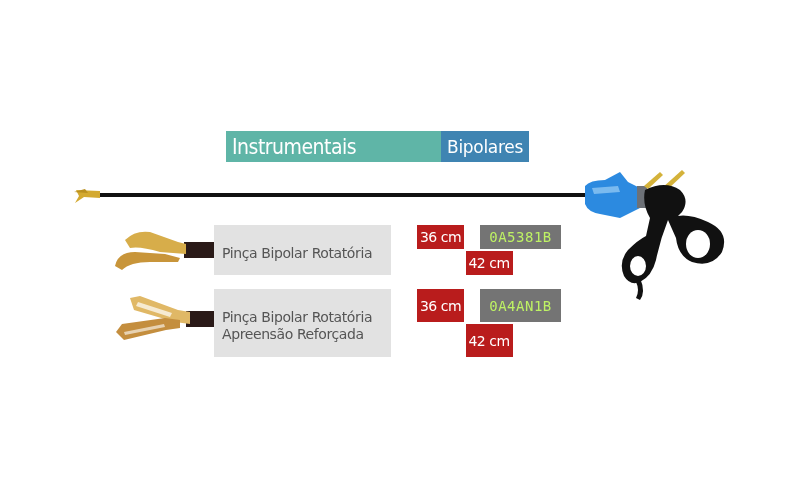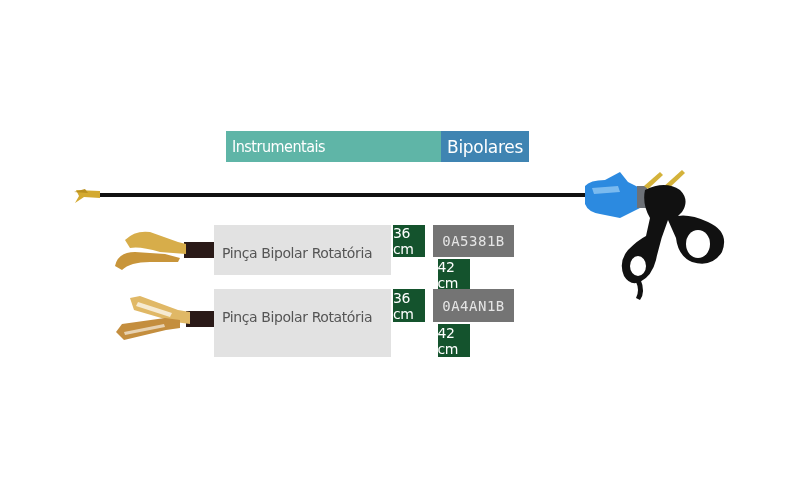--- a/index.html
+++ b/index.html
@@ -5,45 +5,45 @@
   * { box-sizing: border-box; margin: 0; padding: 0; }
   html, body { width: 800px; height: 500px; background: #ffffff; overflow: hidden; }
   body { position: relative; font-family: "DejaVu Sans", sans-serif; }
 
   .header {
     position: absolute; left: 226px; top: 131px; height: 31px;
     display: flex; align-items: stretch;
   }
   .header .teal {
     background: #5fb5a7; color: #ffffff; display: flex; align-items: center;
-    padding: 0 6px 0 6px; font-size: 16px; letter-spacing: -0.5px; width: 215px;
+    padding: 0 6px 0 6px; font-size: 21px; letter-spacing: -0.5px; width: 215px;
     font-family: "DejaVu Sans Condensed", "DejaVu Sans", sans-serif;
   }
   .header .teal .strong { color: #1f4f62; font-weight: bold; margin-left: 5px; }
   .header .blue {
     background: #3f84b2; color: #ffffff; display: flex; align-items: center;
     justify-content: center; font-size: 17px; width: 88px; letter-spacing: -0.3px;
   }
 
   .product {
     position: absolute; left: 214px; display: flex;
   }
   .product .desc {
     background: #e2e2e2; color: #555555; width: 177px; font-size: 14px;
     line-height: 17px; padding: 20px 8px; letter-spacing: -0.4px;
   }
   .product .sizes { display: flex; flex-direction: column; margin-left: 2px; }
   .product .row { display: flex; flex: 1; }
   .product .row + .row { margin-top: 2px; justify-content: center; }
   .product .len {
-    background: #14532d; color: #ffffff; width: 32px; display: flex;
-    align-items: center; justify-content: center; font-size: 14px; letter-spacing: -0.5px;
+    background: #b91c1c; color: #ffffff; width: 47px; display: flex;
+    align-items: center; justify-content: center; font-size: 14px; letter-spacing: -0.5px; margin-left: 24px;
   }
   .product .code {
-    background: #747474; color: #e5e5e5; width: 81px; margin-left: 8px; display: flex;
+    background: #747474; color: #bef264; width: 81px; margin-left: 16px; display: flex;
     align-items: center; justify-content: center; font-size: 14px;
     font-family: "DejaVu Sans Mono", monospace; letter-spacing: 0.5px;
   }
   #p1 { top: 225px; height: 50px; }
   #p2 { top: 289px; height: 68px; }
 
   .art { position: absolute; }
 </style>
 </head>
 <body>
@@ -102,20 +102,21 @@
     </div>
     <div class="row">
       <div class="len">42 cm</div>
     </div>
   </div>
 </div>
 
 <div class="product" id="p2">
   <div class="desc">
     <div>Pinça Bipolar Rotatória</div>
+    <div>Apreensão Reforçada</div>
   </div>
   <div class="sizes">
     <div class="row">
       <div class="len">36 cm</div>
       <div class="code">0A4AN1B</div>
     </div>
     <div class="row">
       <div class="len">42 cm</div>
     </div>
   </div>

